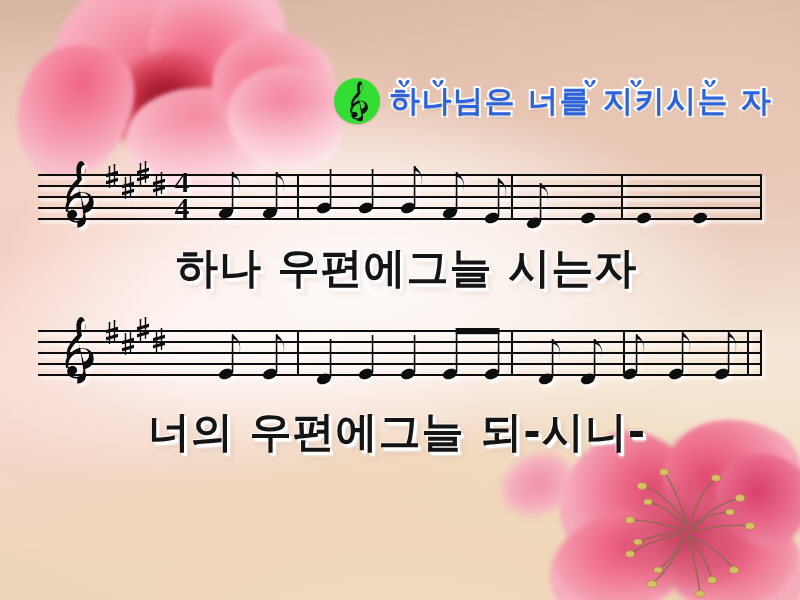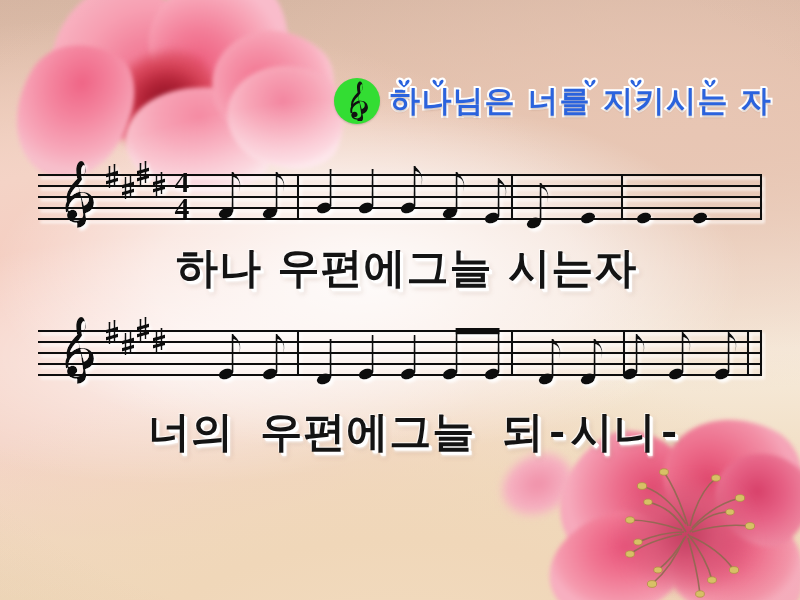--- a/index.html
+++ b/index.html
@@ -106,21 +106,21 @@
   
   .lyrics{
     position:absolute;white-space:nowrap;
     font-family:"DejaVu Sans","Liberation Sans",sans-serif;
     font-weight:700;color:#141414;
     text-shadow:
       2px 2px 0 #ffffff, 3px 3px 0 #ffffff, 3px 4px 3px rgba(255,255,255,.95),
       -1px -1px 0 rgba(255,255,255,.65), 4px 5px 5px rgba(160,120,100,.30);
   }
   #lyrics-line-1{left:176px;top:240px;font-size:42px;letter-spacing:1px;}
-  #lyrics-line-2{left:148px;top:404px;font-size:42px;letter-spacing:1px;font-family:Liberation Mono, monospace;}
+  #lyrics-line-2{left:148px;top:404px;font-size:42px;letter-spacing:1px;}
 </style>
 </head>
 <body>
 
 <div id="stage">
 
   <div class="bg-layer" id="bg-base"></div>
 
   <div class="petal" id="petal-tl-1"></div>
   <div class="petal" id="petal-tl-2"></div>

